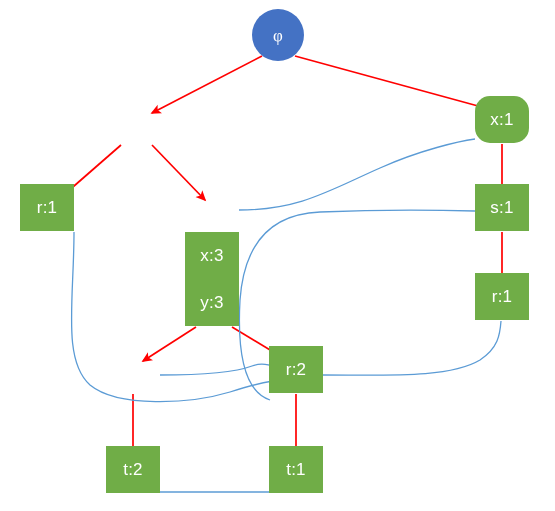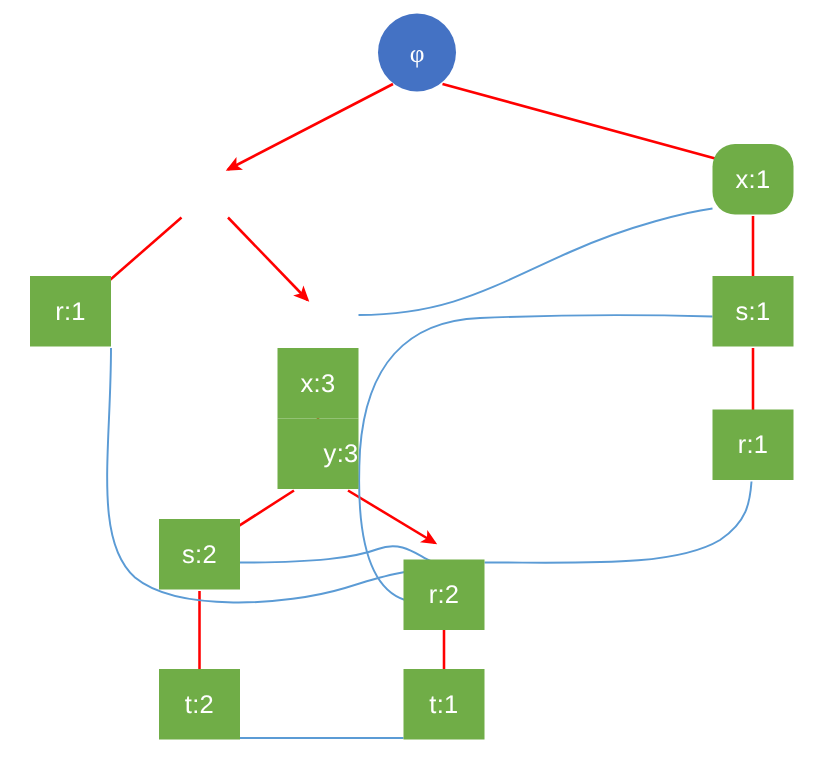--- a/index.html
+++ b/index.html
@@ -117,33 +117,30 @@
   </div>
 
   <div class="node-box" style="left:185px; top:184px; width:54px; height:47px;margin-top:48px;">
     <span class="node-label">x:3</span>
   </div>
 
   <div class="node-box" style="left:475px; top:184px; width:54px; height:47px;">
     <span class="node-label">s:1</span>
   </div>
 
-  <div class="node-box" style="left:185px; top:279px; width:54px; height:47px;justify-content:flex-end;">
+  <div class="node-box" style="left:185px; top:279px; width:54px; height:47px;">
     <span class="node-label">y:3</span>
   </div>
 
   <div class="node-box" style="left:475px; top:273px; width:54px; height:47px;">
     <span class="node-label">r:1</span>
   </div>
 
-  <div class="node-box" style="left:106px; top:346px; width:54px; height:47px;">
-    <span class="node-label">s:2</span>
-  </div>
 
-  <div class="node-box" style="left:269px; top:346px; width:54px; height:47px;margin-top:27px;">
+  <div class="node-box" style="left:269px; top:346px; width:54px; height:47px;">
     <span class="node-label">r:2</span>
   </div>
 
   <div class="node-box" style="left:106px; top:446px; width:54px; height:47px;justify-content:center;">
     <span class="node-label">t:2</span>
   </div>
 
   <div class="node-box" style="left:269px; top:446px; width:54px; height:47px;">
     <span class="node-label">t:1</span>
   </div>

